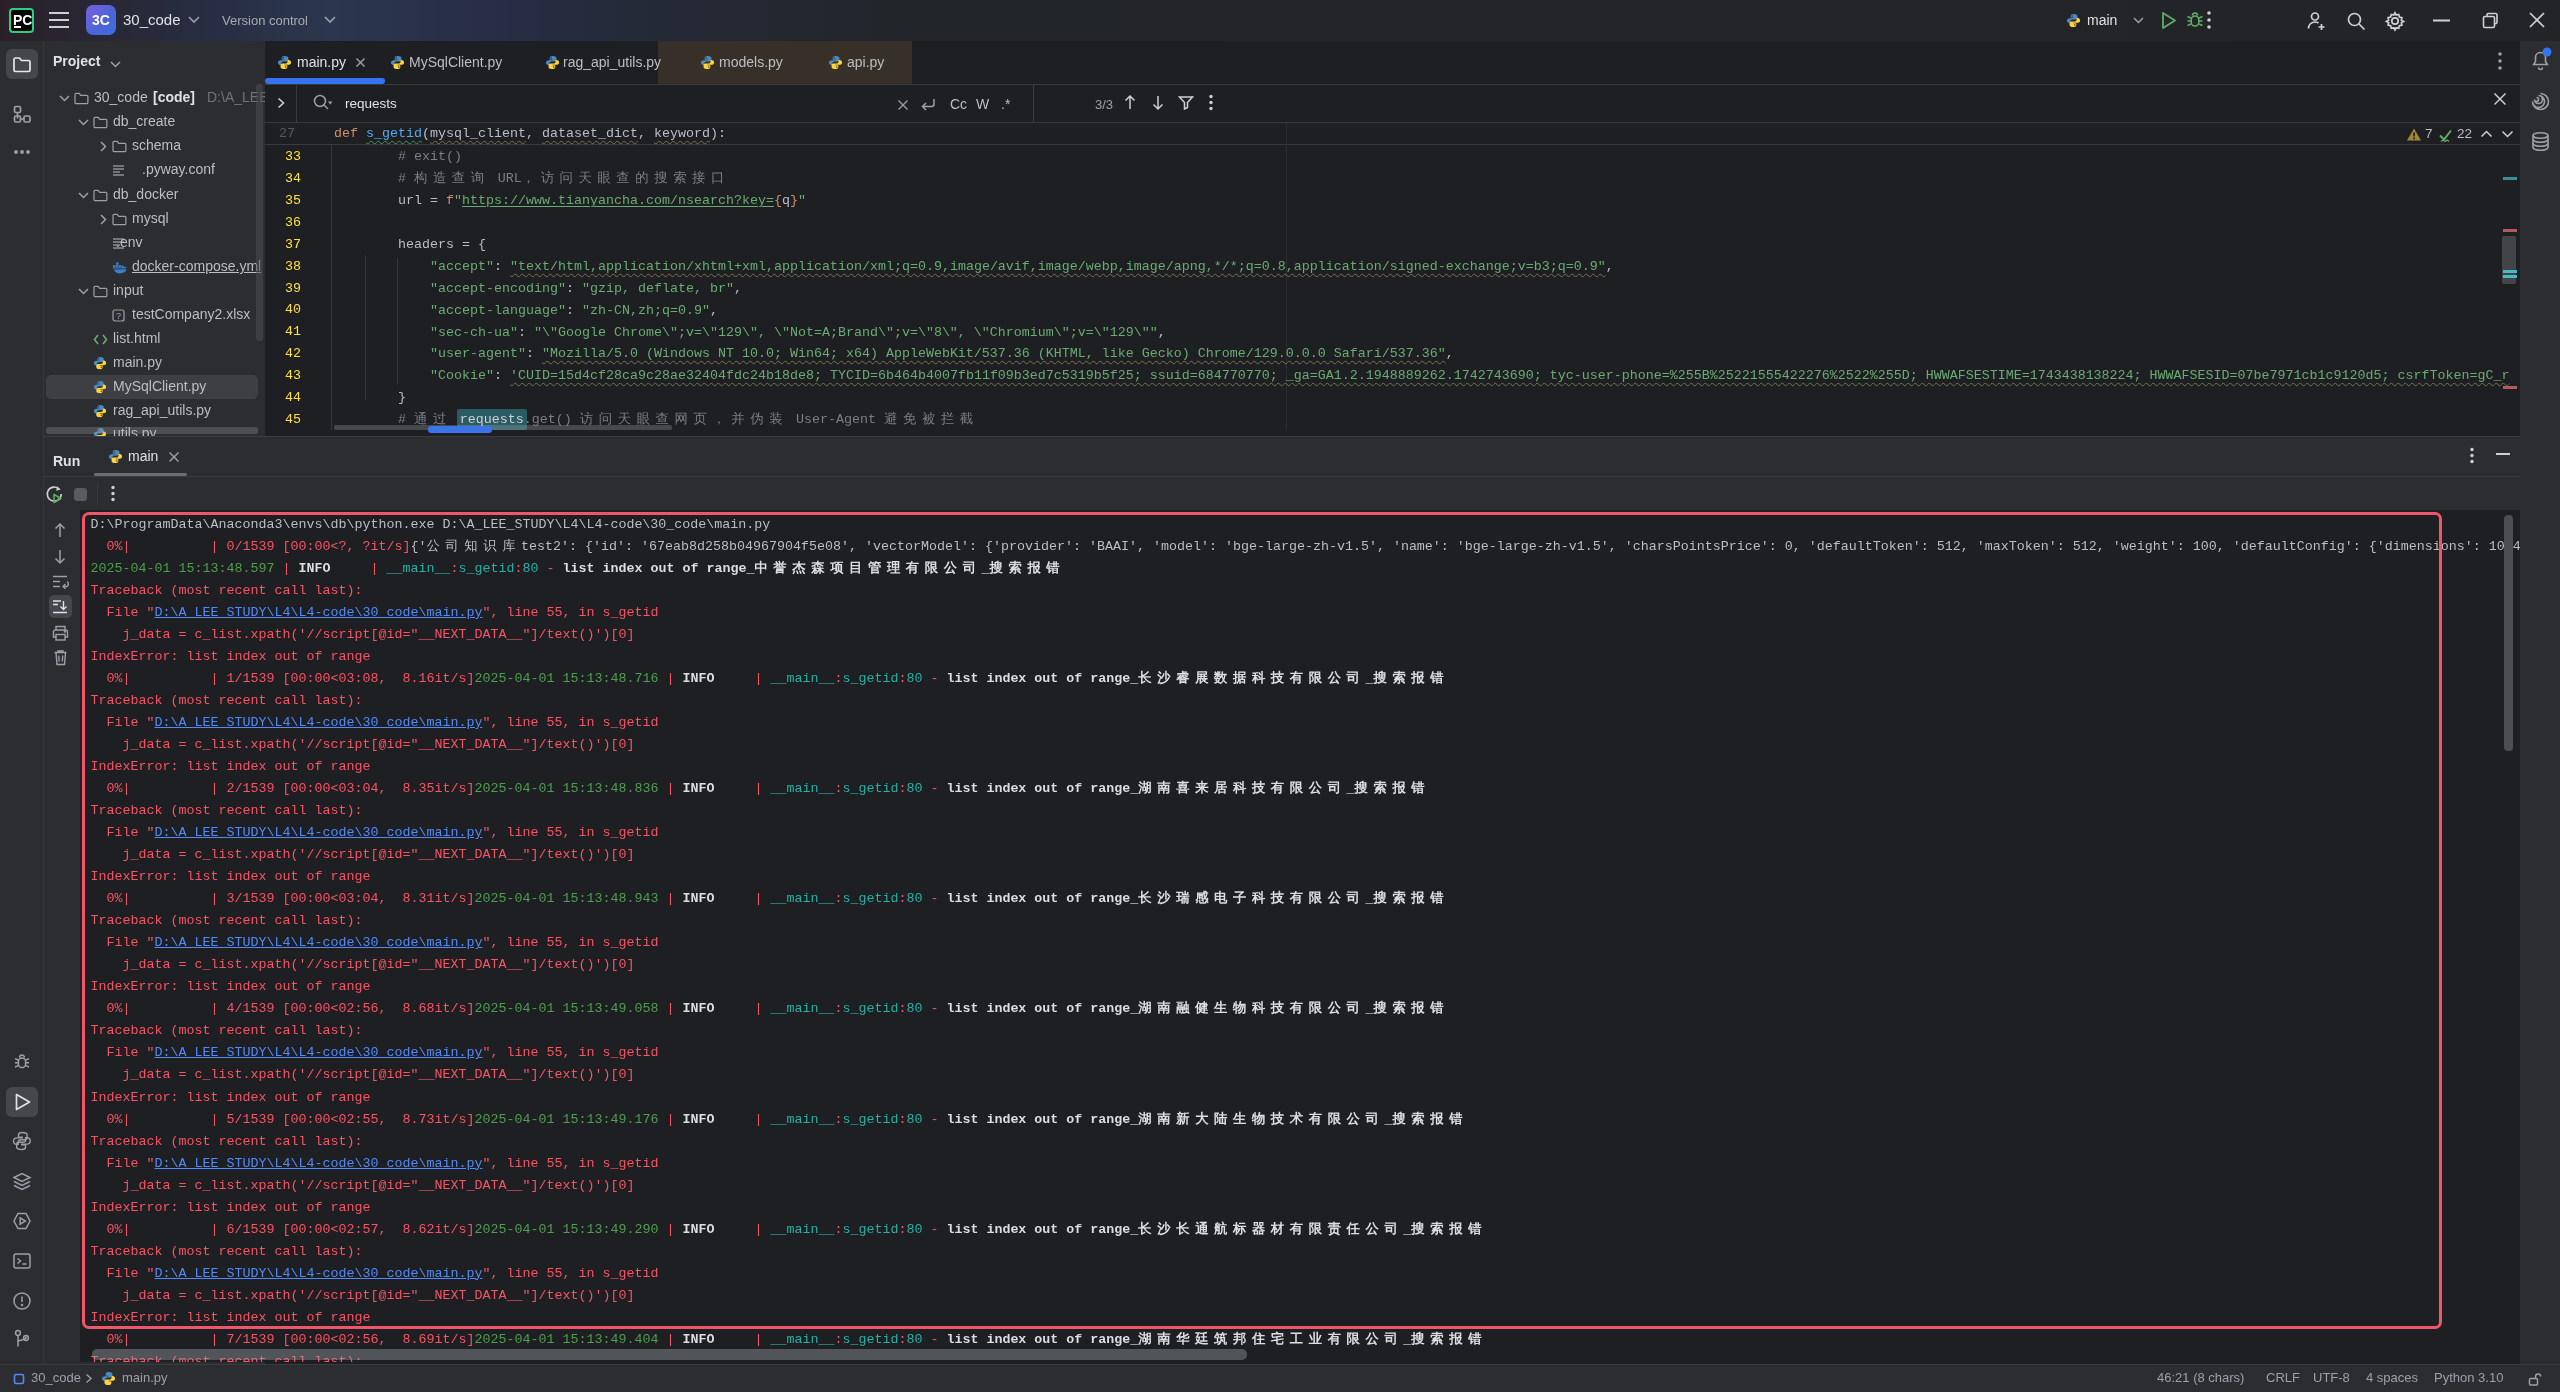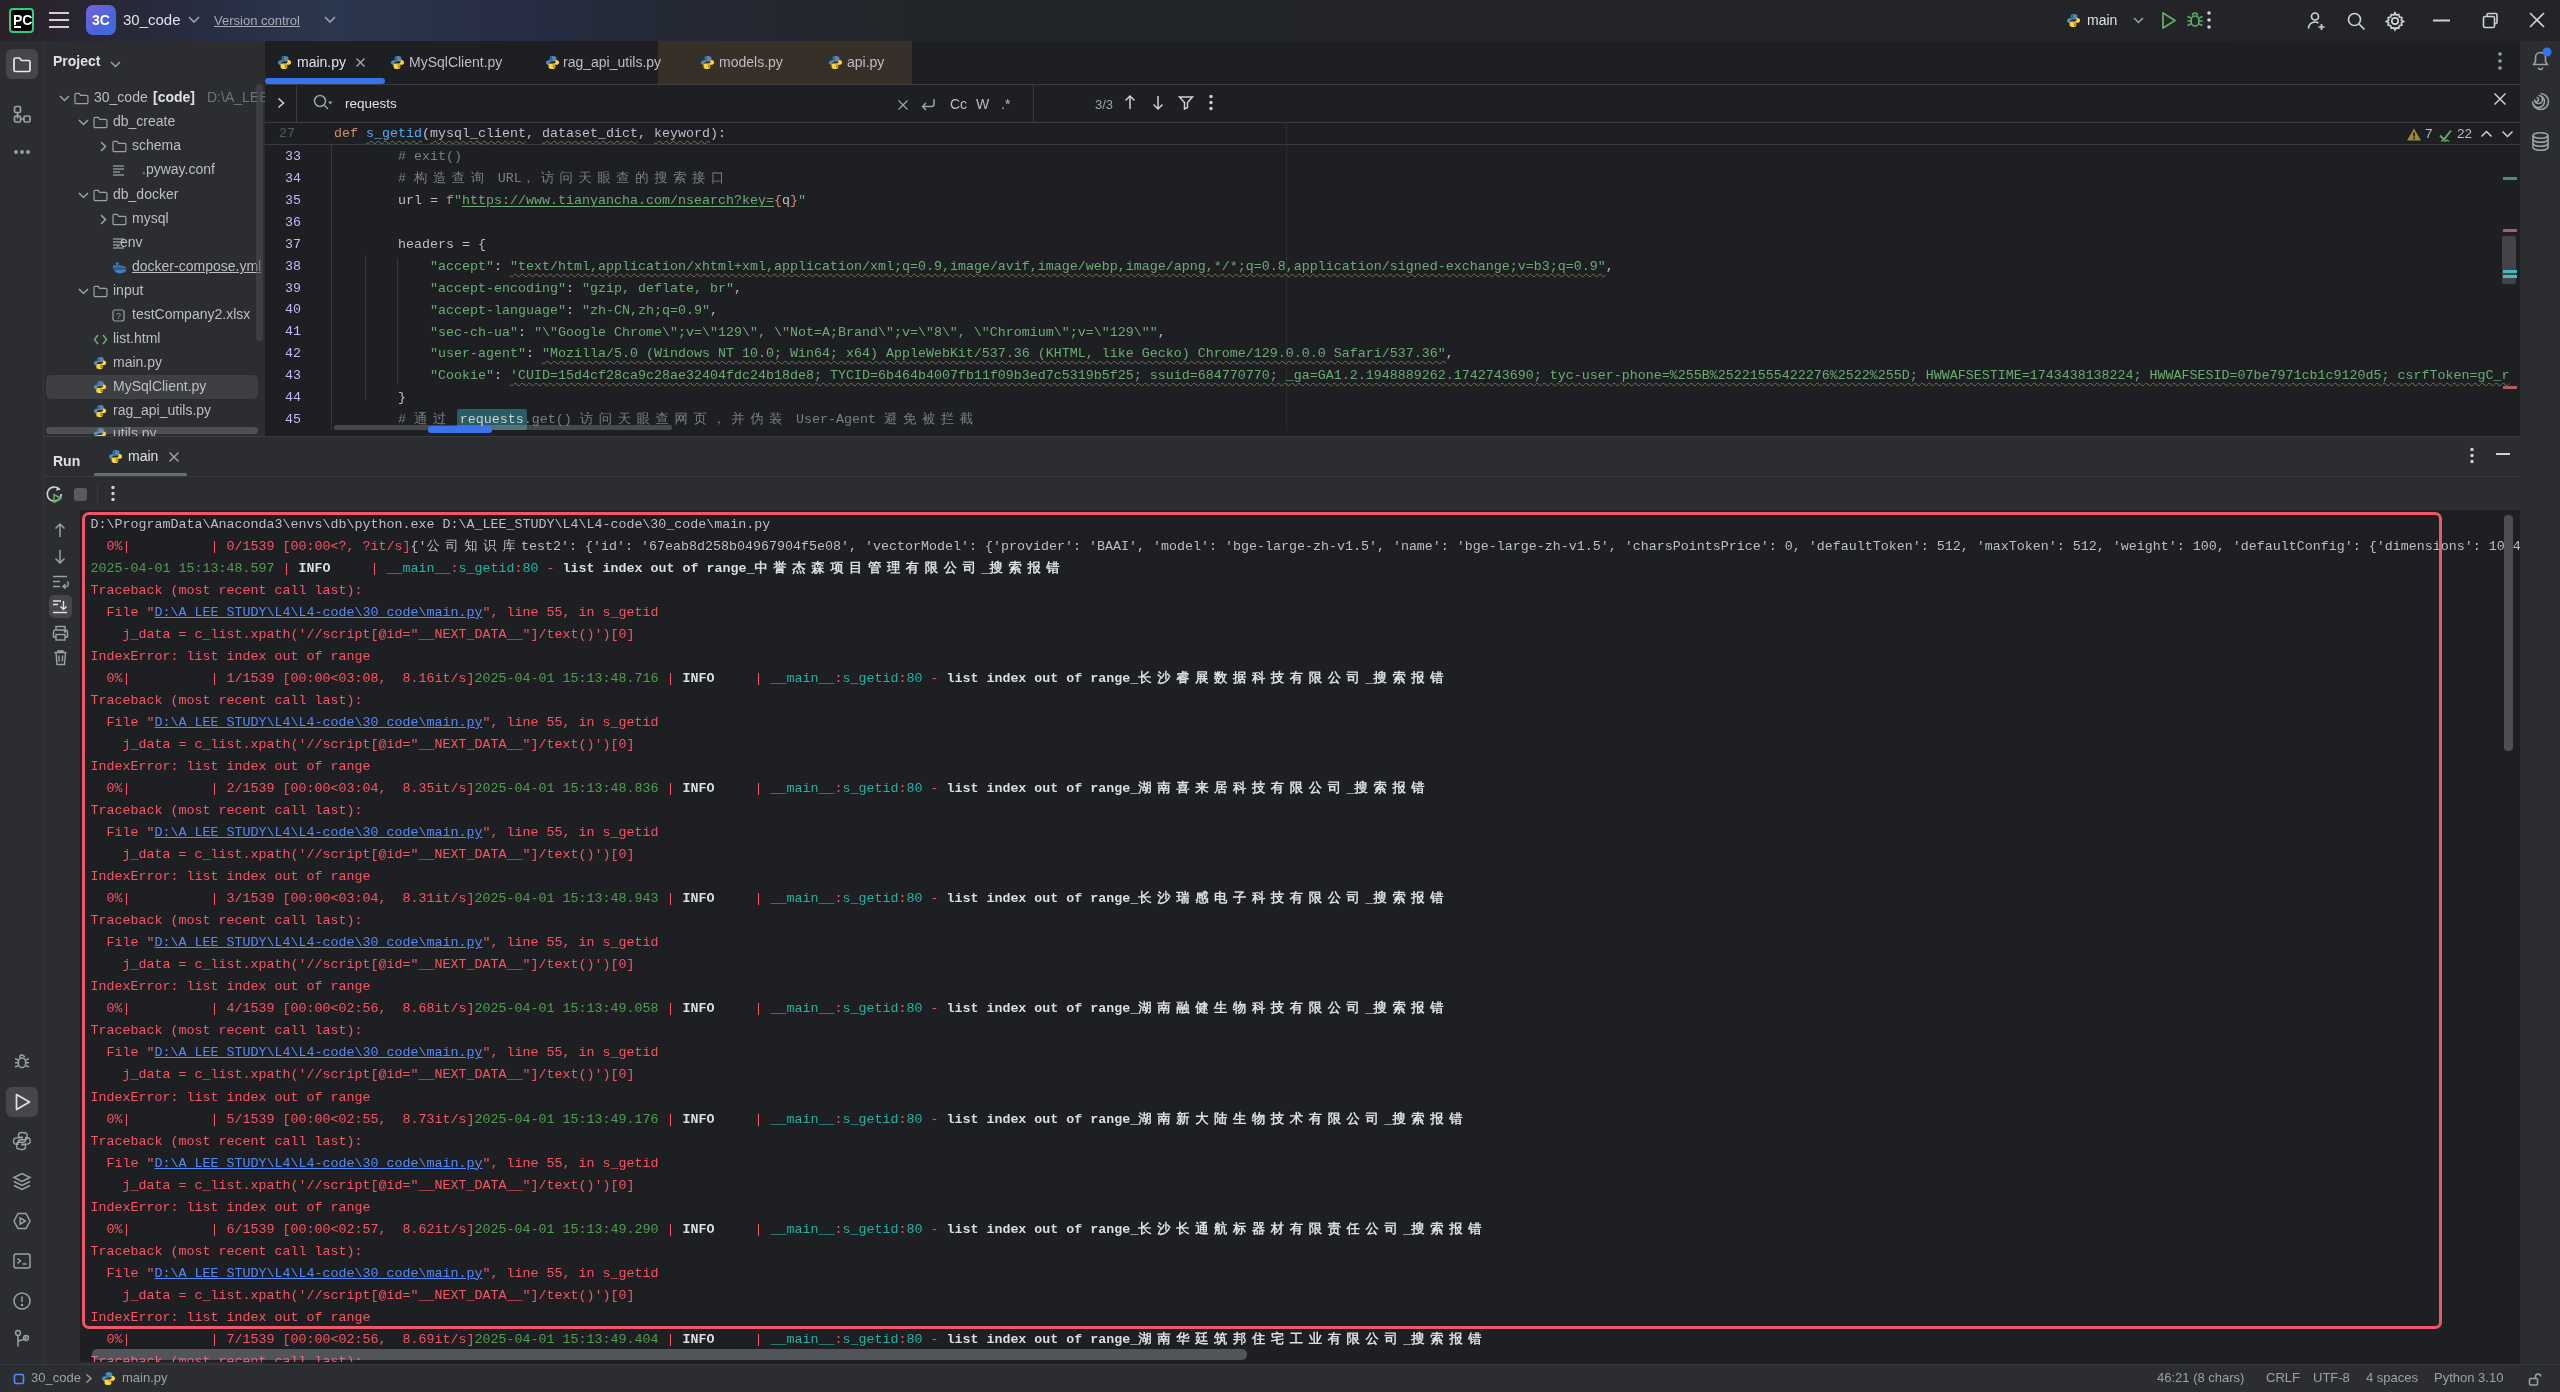--- a/index.html
+++ b/index.html
@@ -35,21 +35,21 @@
         <line x1="1" y1="10" x2="21" y2="10"></line>
         <line x1="1" y1="17" x2="21" y2="17"></line>
       </g>
     </svg>
 
   <div class="ab" style="left:86px;top:5px;width:30px;height:30px;border-radius:7px;background:linear-gradient(135deg,#7b61e0,#4a64d8 60%,#3b6fe0);text-align:center;line-height:30px;color:#fff;font-size:14px;font-weight:bold;">3C</div>
   <div class="ab" style="left:123px;top:11px;color:#dfe1e5;font-size:15px;">30_code</div>
   <svg class="ab" style="left:188px;top:16px" width="12" height="8">
       <path d="M1 1 L6 6 L11 1" stroke="#9da0a8" stroke-width="1.6" fill="none"></path>
     </svg>
-  <div class="ab" style="left:214px;top:13px;color:#a8abb3;font-size:13px;text-decoration:underline;">Version control</div>
+  <div class="ab" style="left:222px;top:13px;color:#a8abb3;font-size:13px;">Version control</div>
   <svg class="ab" style="left:324px;top:16px" width="12" height="8">
       <path d="M1 1 L6 6 L11 1" stroke="#9da0a8" stroke-width="1.6" fill="none"></path>
     </svg>
 
   <svg class="ab" style="left:2066px;top:13px" width="15" height="15" viewBox="0 0 16 16">
       <path fill="#4b8bbe" d="M7.9 1c-1.8 0-2.9.8-2.9 2.2V5h3.1v.5H3.9C2.3 5.5 1 6.5 1 8.1c0 1.6 1 2.7 2.6 2.7h1.1V9.2c0-1.3 1.1-2.3 2.5-2.3h3c1.2 0 2-.8 2-2V3.2C12.2 1.8 10.7 1 7.9 1zM6.6 2.3c.4 0 .8.3.8.8s-.4.8-.8.8-.8-.3-.8-.8.4-.8.8-.8z"></path>
       <path fill="#ffd43b" d="M8.1 15c1.8 0 2.9-.8 2.9-2.2V11H7.9v-.5h4.2c1.6 0 2.9-1 2.9-2.6 0-1.6-1-2.7-2.6-2.7h-1.1v1.6c0 1.3-1.1 2.3-2.5 2.3h-3c-1.2 0-2 .8-2 2v1.7C3.8 14.2 5.3 15 8.1 15zM9.4 13.7c-.4 0-.8-.3-.8-.8s.4-.8.8-.8.8.3.8.8-.4.8-.8.8z"></path>
     </svg>
   <div class="ab" style="left:2087px;top:12px;color:#dfe1e5;font-size:14px;">main</div>
   <svg class="ab" style="left:2133px;top:17px" width="11" height="7">
@@ -396,21 +396,21 @@
     </svg>
 <svg class="ab" style="left:2228px;top:51px" width="14" height="14" stroke="#ced0d6" stroke-width="1.5">
       <line x1="1.5" y1="1.5" x2="12.5" y2="12.5"></line>
       <line x1="12.5" y1="1.5" x2="1.5" y2="12.5"></line>
     </svg>
 <div class="ab" style="left:0;top:103px;width:2255px;height:1px;background:#393b40;"></div>
 <div class="ab" style="left:66px;top:104px;width:1px;height:285px;background:#35373b;"></div>
 <div class="ab" style="left:100px;top:214px;width:1px;height:145px;background:#35373b;"></div>
 <div class="ab" style="left:132px;top:217px;width:1px;height:127px;background:#35373b;"></div>
 <div class="ab" style="left:1021px;top:82px;width:1px;height:307px;background:#2b2d30;"></div>
-<div class="ab mono" style="left:0;top:105px;width:30px;font-size:13.33px;line-height:21.93px;color:#c4b5fd;text-align:right;padding-left:20px;">
+<div class="ab mono" style="left:0;top:105px;width:30px;font-size:13.33px;line-height:21.93px;color:#fde047;text-align:right;padding-left:20px;">
       <div style="height:21.93px;">33</div>
       <div style="height:21.93px;">34</div>
       <div style="height:21.93px;">35</div>
       <div style="height:21.93px;">36</div>
       <div style="height:21.93px;">37</div>
       <div style="height:21.93px;">38</div>
       <div style="height:21.93px;text-align:right;">39</div>
       <div style="height:21.93px;">40</div>
       <div style="height:21.93px;">41</div>
       <div style="height:21.93px;">42</div>

